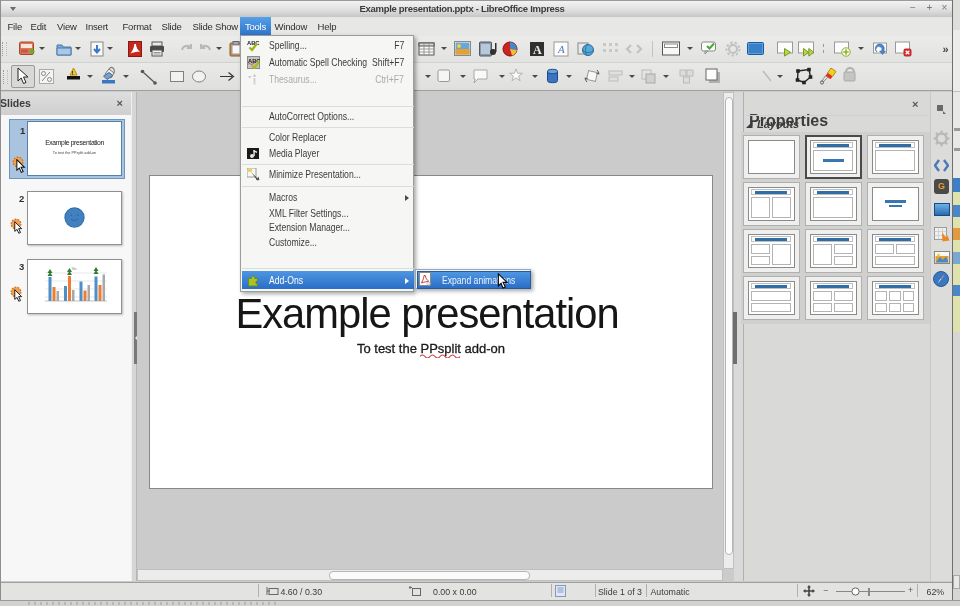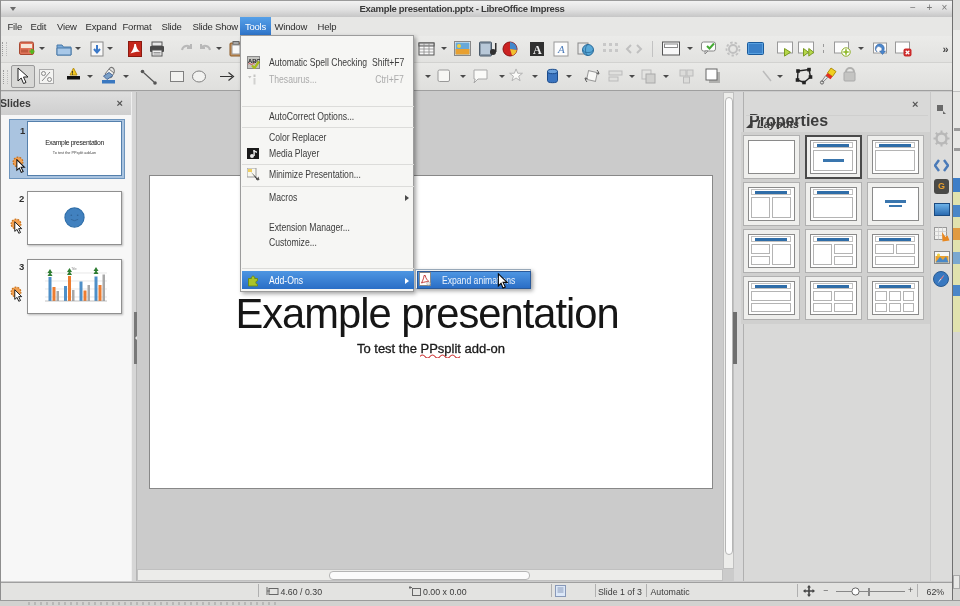--- a/index.html
+++ b/index.html
@@ -71,21 +71,21 @@
  <div id="titlebar"></div>
  <div id="tb-tri"></div>
  <div id="titletext">Example presentation.pptx - LibreOffice Impress</div>
  <div class="winbtn" style="left:910px;">−</div>
  <div class="winbtn" style="left:926.5px;">+</div>
  <div class="winbtn" style="left:941.5px;">×</div>
  <div id="menubar"></div>
  <div class="mi" style="left:7.5px;">File</div>
  <div class="mi" style="left:30.5px;">Edit</div>
  <div class="mi" style="left:57px;">View</div>
- <div class="mi" style="left:85.5px;">Expand</div>
+ <div class="mi" style="left:85.5px;">Insert</div>
  <div class="mi" style="left:122.5px;">Format</div>
  <div class="mi" style="left:161.5px;">Slide</div>
  <div class="mi" style="left:192.5px;">Slide&nbsp;Show</div>
  <div class="mi" id="mi-tools" style="left:240px;width:31px;text-align:center;">Tools</div>
  <div class="mi" style="left:274.5px;">Window</div>
  <div class="mi" style="left:317.5px;">Help</div>
  <div id="tb1">
       <div class="grip" style="top:6px;"></div>
     </div>
  <svg class="abs" style="left:19px;top:41px;" width="16" height="16" viewBox="0 0 16 16">
@@ -563,21 +563,21 @@
  <div class="ssep" style="left:257.5px;top:584px;"></div>
  <svg class="abs" style="left:265.5px;top:587px;" width="13" height="9" viewBox="0 0 13 9">
       <rect x="3" y="1.5" width="9" height="6" fill="none" stroke="#666"></rect>
       <path d="M1 0 v8 M1 4 h3" stroke="#666" fill="none"></path>
     </svg>
  <div class="st" style="left:280.5px;top:586.5px;">4.60&nbsp;/&nbsp;0.30</div>
  <svg class="abs" style="left:409px;top:586px;" width="12" height="10" viewBox="0 0 12 10">
       <rect x="3.5" y="2.5" width="8" height="7" fill="none" stroke="#666"></rect>
       <path d="M1 0 v3 M0 1.5 h3" stroke="#666"></path>
     </svg>
- <div class="st" style="left:423px;top:586.5px;">0.00&nbsp;x&nbsp;0.00</div>
+ <div class="st" style="left:433px;top:586.5px;">0.00&nbsp;x&nbsp;0.00</div>
  <div class="ssep" style="left:551px;top:584px;"></div>
     <svg class="abs" style="left:555px;top:585px;" width="11" height="12" viewBox="0 0 11 12">
       <rect x="0.5" y="0.5" width="10" height="11" fill="#dce8f8" stroke="#8898b8"></rect>
       <g stroke="#8898b8">
         <line x1="2.5" y1="3" x2="8.5" y2="3"></line>
         <line x1="2.5" y1="5" x2="8.5" y2="5"></line>
         <line x1="2.5" y1="7" x2="8.5" y2="7"></line>
       </g>
     </svg>
  <div class="ssep" style="left:594.5px;top:584px;"></div>
@@ -607,20 +607,29 @@
 <div class="abs" style="left:953px;top:178px;width:7px;height:14px;background:#3d7ec8;"></div>
 <div class="abs" style="left:953px;top:192px;width:7px;height:140px;background:#e0e2ae;"></div>
 <div class="abs" style="left:953px;top:205px;width:7px;height:12px;background:#4a86c8;"></div>
 <div class="abs" style="left:953px;top:228px;width:7px;height:12px;background:#e09a40;"></div>
 <div class="abs" style="left:953px;top:252px;width:7px;height:12px;background:#7aa8d0;"></div>
 <div class="abs" style="left:953px;top:285px;width:7px;height:11px;background:#4a86c8;"></div>
 <div class="abs" style="left:953px;top:332px;width:7px;height:274px;background:#d6d6d4;"></div>
 <div class="abs" style="left:953px;top:575px;width:7px;height:14px;background:#e8e8e6;border:1px solid #aaa;box-sizing:border-box;"></div>
 <div id="bottomstrip"></div>
 <div id="menu">
+ <div class="mrow" style="top:1px;">
+      <svg class="micon" viewBox="0 0 13 13">
+        <text x="0" y="5.5" font-size="5.8" font-weight="bold" fill="#1a1a1a" font-family="Liberation Sans">ABC</text>
+        <path d="M2.5 8.5 L5 11 L10 4.5" stroke="#a8bc1c" stroke-width="2.4" fill="none"></path>
+        <path d="M2.5 8.5 L5 11 L10 4.5" stroke="#7a8c10" stroke-width="0.8" fill="none" opacity="0.5"></path>
+      </svg>
+      <span class="mtxt">Spelling...</span>
+      <span class="msc">F7</span>
+    </div>
  <div class="mrow" style="top:18px;">
       <svg class="micon" viewBox="0 0 13 13">
         <rect x="0.5" y="0.5" width="12" height="12" fill="#c4c4c0" stroke="#8a8a8a"></rect>
         <text x="1" y="6.5" font-size="5.8" font-weight="bold" fill="#1a1a1a" font-family="Liberation Sans">ABC</text>
         <path d="M1.5 8 q1 -1.2 2 0 q1 1.2 2 0 q1 -1.2 2 0" stroke="#d03838" stroke-width="0.9" fill="none"></path>
         <path d="M5 9.5 L7.5 12 L12 5.5" stroke="#a8bc1c" stroke-width="2.2" fill="none"></path>
       </svg>
       <span class="mtxt">Automatic Spell Checking</span>
       <span class="msc">Shift+F7</span>
     </div>
@@ -657,20 +666,23 @@
         <rect x="1" y="1" width="4" height="3" fill="#f0d060"></rect>
         <path d="M4 4 L11 11 L12 12 L10.5 12.5 Z" fill="#333"></path>
         <path d="M9 12 l3.5 0 l-1 -3.5 Z" fill="#555"></path>
       </svg>
       <span class="mtxt">Minimize Presentation...</span>
     </div>
  <div class="msep" style="top:150px;"></div>
  <div class="mrow" style="top:153px;">
       <span class="mtxt">Macros</span>
       <span class="marr"></span>
+    </div>
+ <div class="mrow" style="top:169px;">
+      <span class="mtxt">XML Filter Settings...</span>
     </div>
  <div class="mrow" style="top:183px;">
       <span class="mtxt">Extension Manager...</span>
     </div>
  <div class="mrow" style="top:198px;">
       <span class="mtxt">Customize...</span>
     </div>
  <div class="msep" style="top:232px;"></div>
  <div class="mrow" id="addons-row" style="top:235px;height:18px;">
       <svg class="micon" style="top:2.5px;" viewBox="0 0 13 13">

